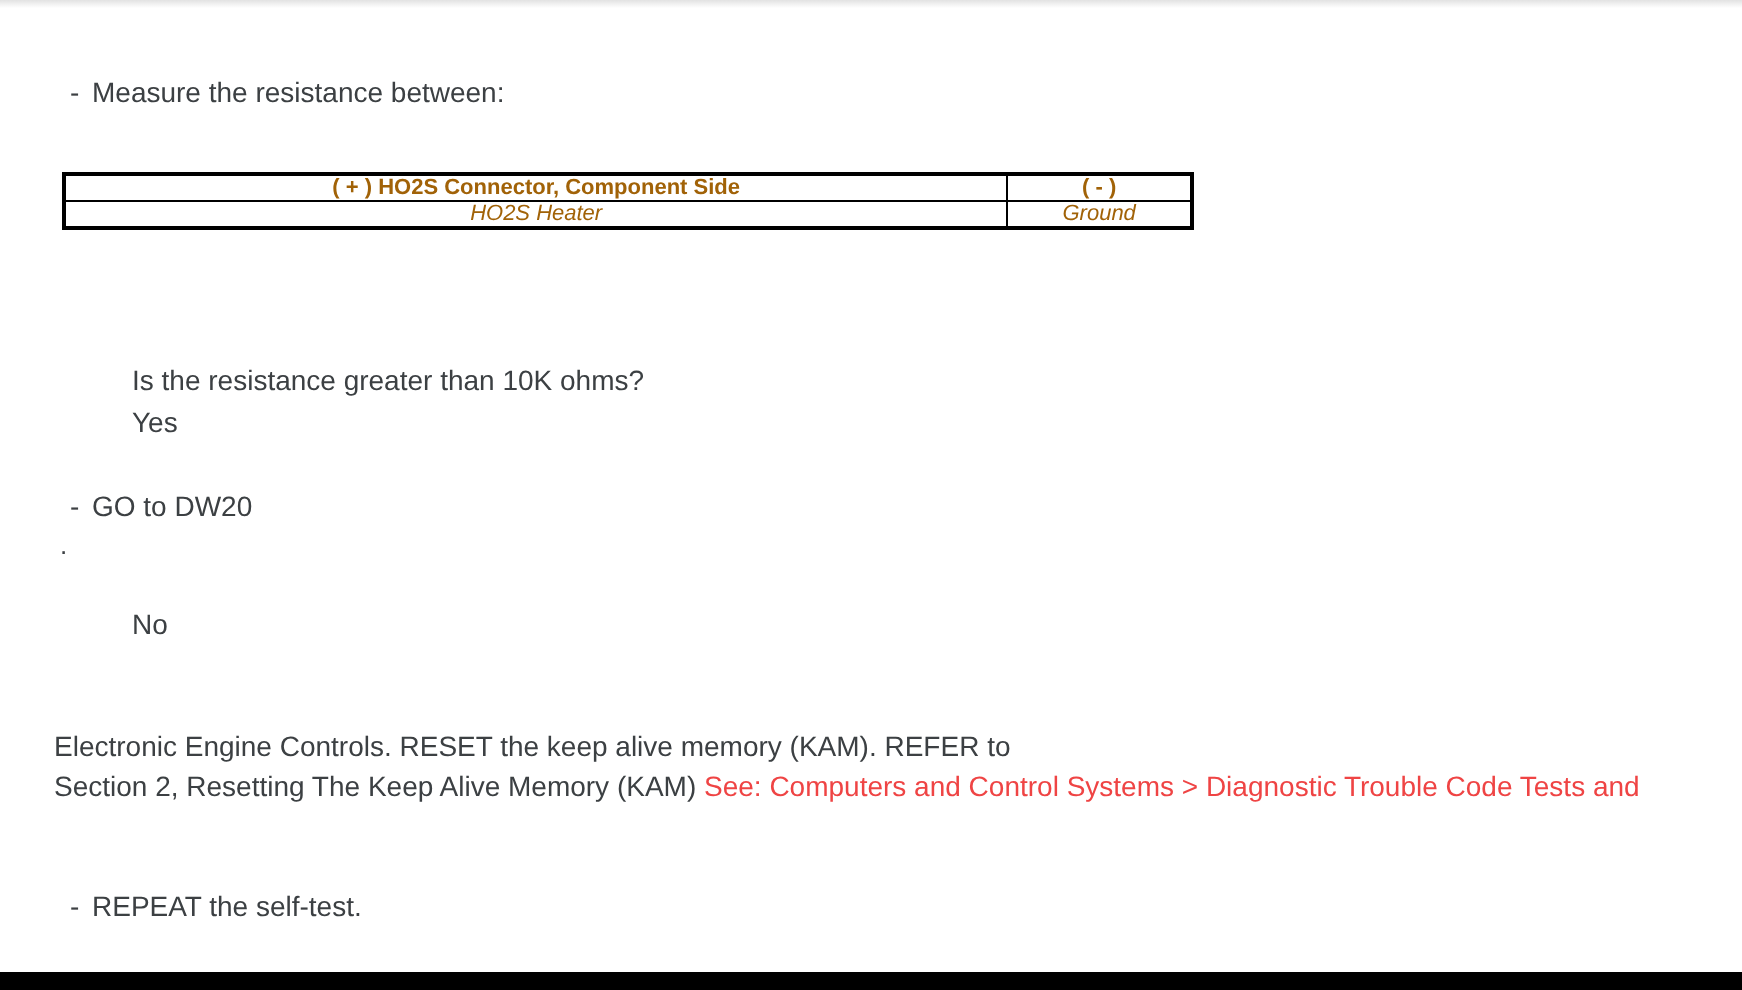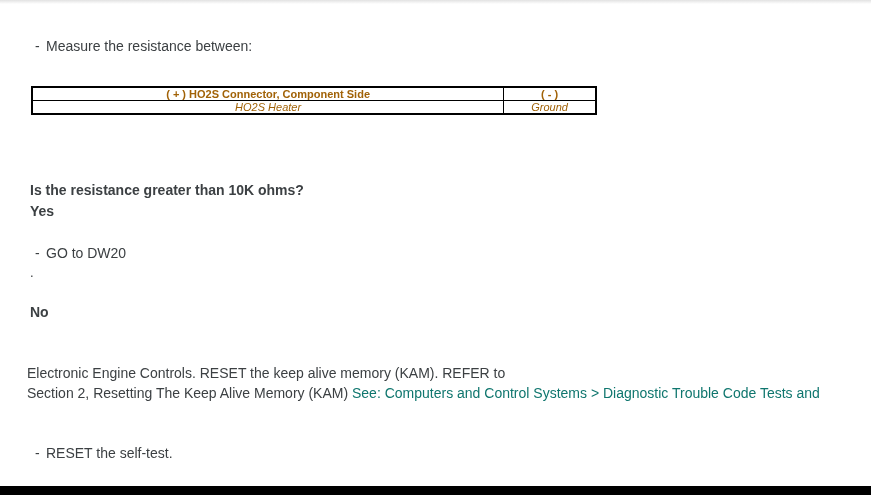--- a/index.html
+++ b/index.html
@@ -10,37 +10,37 @@
   }
   #page {
     position: relative; width: 871px; height: 495px; background: #ffffff;
     color: #3c4043;
   }
   .top-shadow {
     position: absolute; left: 0; top: 0; width: 871px; height: 4px;
     background: linear-gradient(to bottom, #e2e2e2, rgba(255,255,255,0));
   }
   .line { position: absolute; font-size: 14px; line-height: 17px; white-space: nowrap; color: #3c4043; }
-  .bold { font-weight: 700; }
+  .bold { font-weight: 400; margin-left: 36px; }
   .bullet-dash { display: inline-block; width: 11px; color: #3c4043; }
   
   .spec-table {
     position: absolute; left: 31px; top: 86px; width: 566px;
     border-collapse: collapse; table-layout: fixed;
     border: 2px solid #000; color: #a16207;
   }
   .spec-table th, .spec-table td {
     border: 1px solid #000; font-size: 11px; height: 13px;
     padding: 0 3px; overflow: hidden; white-space: nowrap;
   }
   .spec-table th { font-weight: 700; text-align: center; }
   .spec-table td { font-weight: 400; text-align: center; font-style: italic; }
   .spec-table .col-pos { width: 470px; }
   .spec-table .col-neg { width: 92px; }
-  a.doc-link { color: #0f766e; text-decoration: none; cursor: pointer; margin-top: 19px; }
+  a.doc-link { color: #ef4444; text-decoration: none; cursor: pointer; margin-top: 19px; }
   .bottom-bar {
     position: absolute; left: 0; top: 486px; width: 871px; height: 9px;
     background: #000000;
   }
 </style>
 </head>
 <body>
 
 <div id="page">
 
@@ -79,18 +79,18 @@
   <div class="line" style="left:30px; top:264px; font-size:13px;">.</div>
 
   <div class="line bold" style="left:30px; top:304px;">No</div>
 
   <div class="line" style="left:27px; top:365px;">Electronic Engine Controls. RESET the keep alive memory (KAM). REFER to</div>
   <div class="line" style="left:27px; top:385px;">
     <span>Section 2, Resetting The Keep Alive Memory (KAM) </span><a class="doc-link" href="#">See: Computers and Control Systems &gt; Diagnostic Trouble Code Tests and</a>
   </div>
 
   <div class="line" style="left:35px; top:445px;">
-    <span class="bullet-dash">-</span><span>RESET the self-test.</span>
+    <span class="bullet-dash">-</span><span>REPEAT the self-test.</span>
   </div>
 
   <div class="bottom-bar"></div>
 
 </div>
 
 </body></html>

